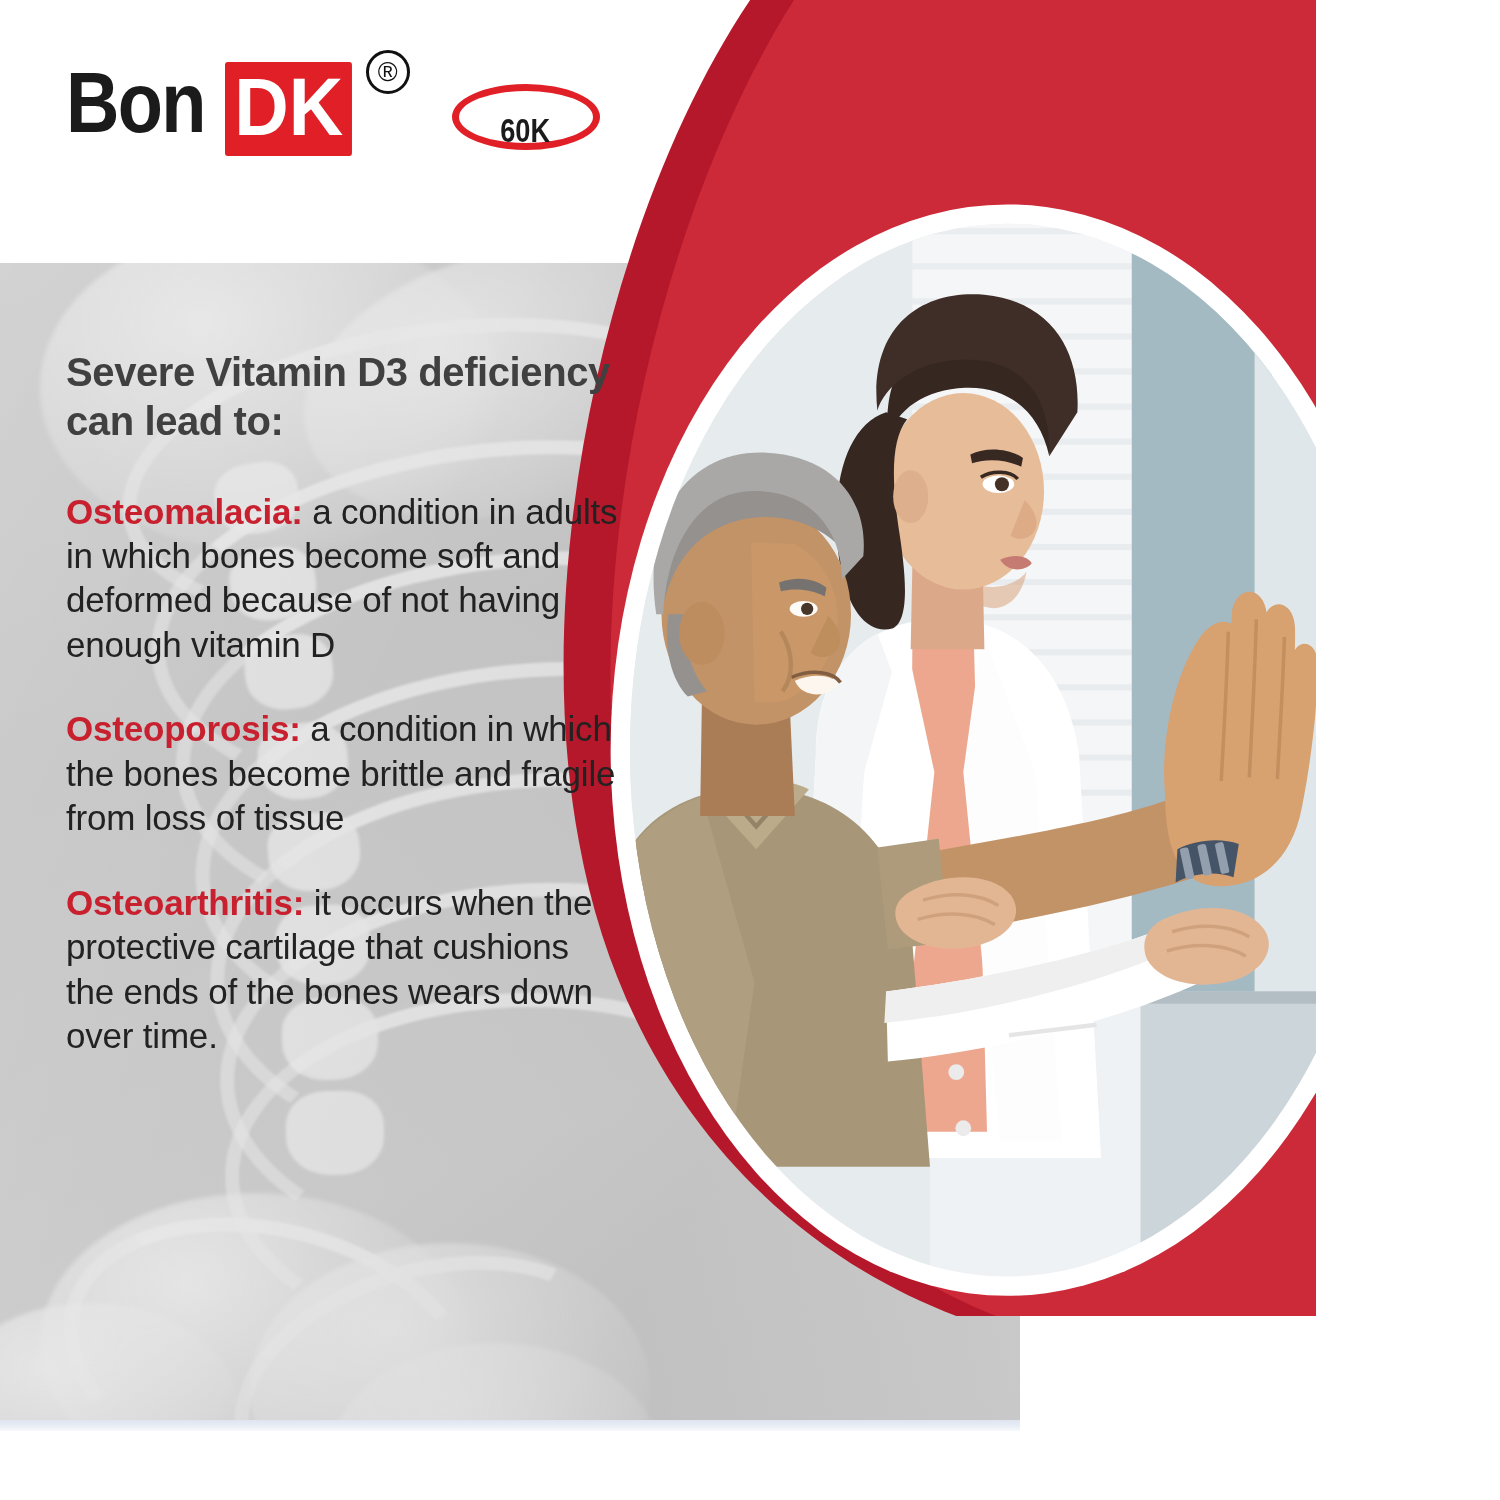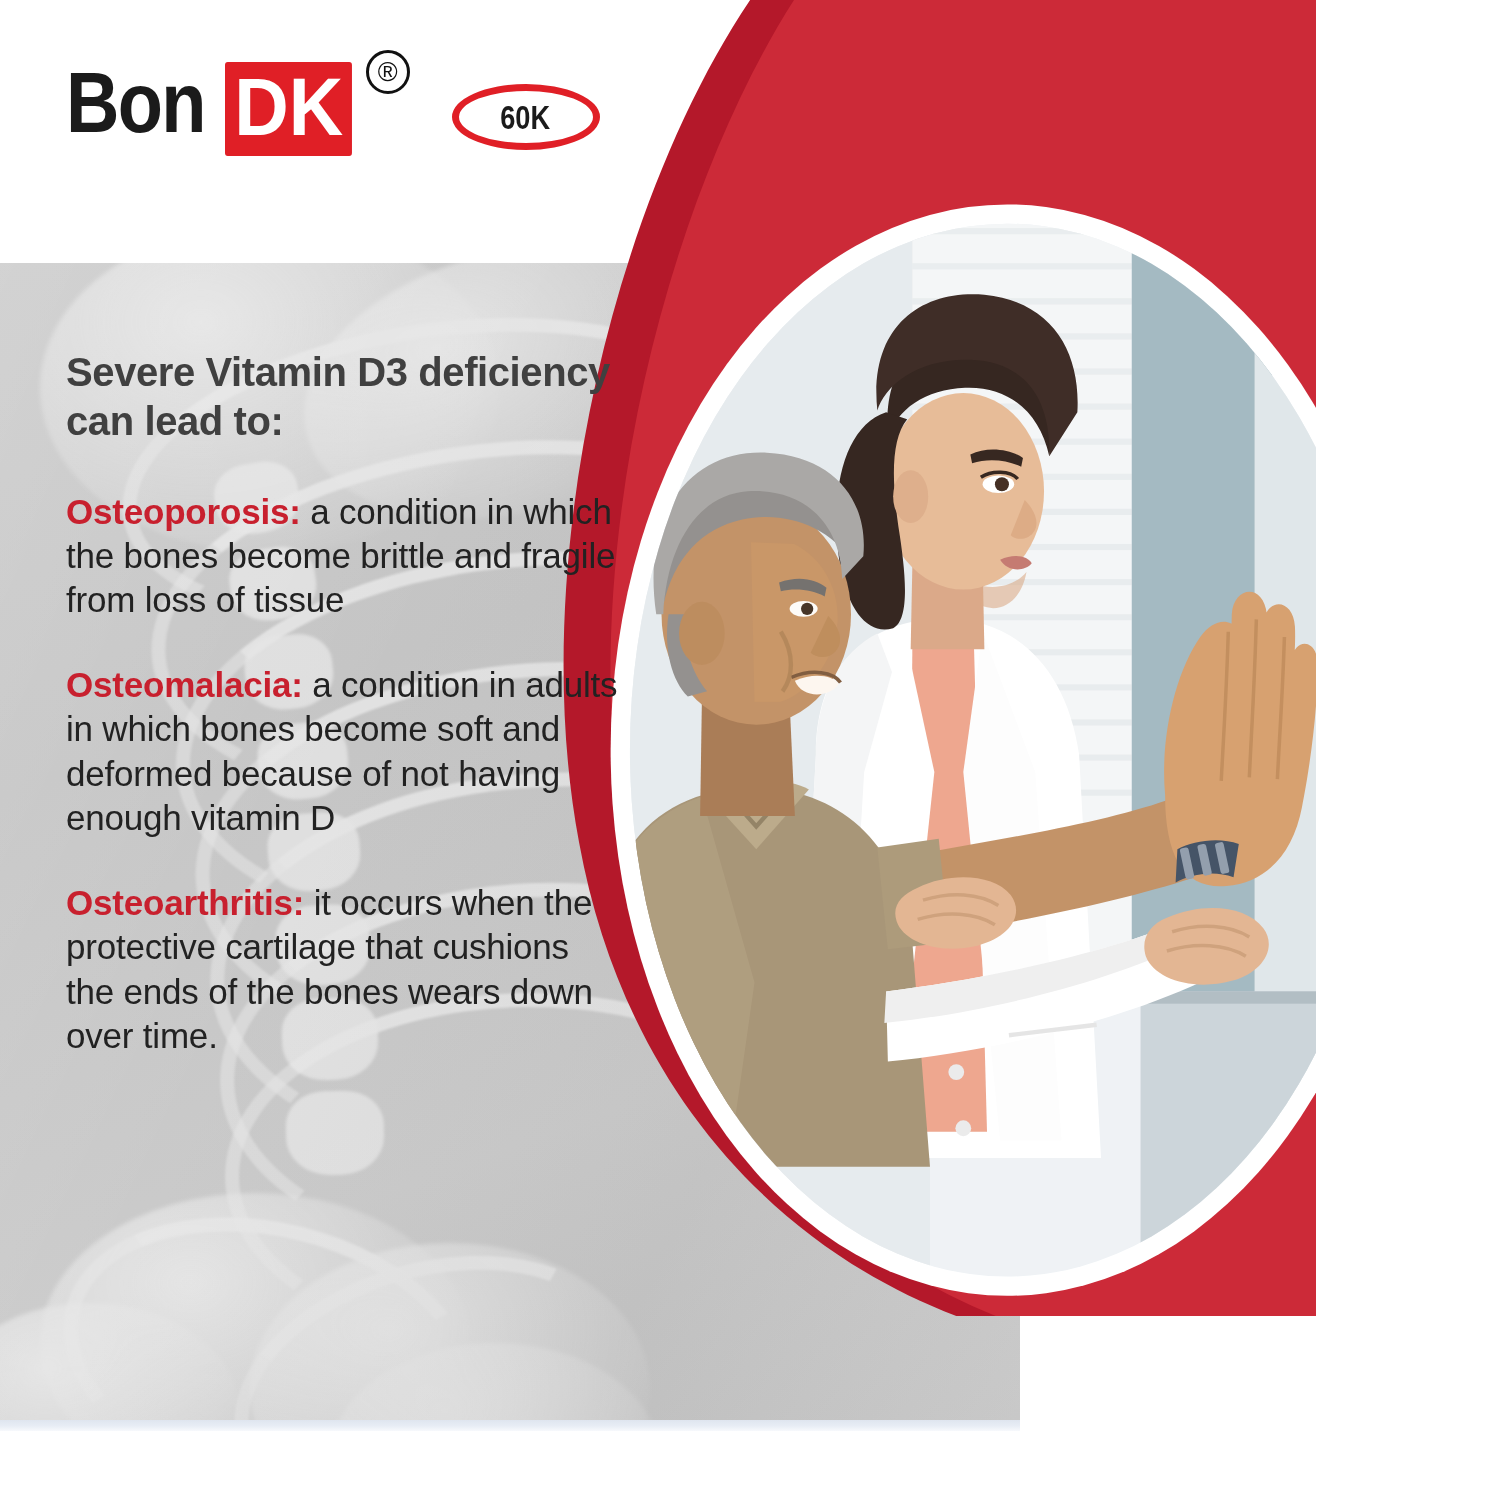--- a/index.html
+++ b/index.html
@@ -97,21 +97,21 @@
     color:#111;
     font-size:27px;
     font-weight:normal;
     line-height:38px;
     text-align:center;
   }
   .logo-badge {
     position:relative;
     margin-left:78px; margin-top:22px;
     width:148px; height:66px;
-    display:flex; align-items:center; justify-content:center;
+    display:flex; align-items:flex-end; justify-content:center;
   }
   .logo-badge-ring {
     position:absolute; inset:0;
     border:7px solid #e01f26;
     border-radius:50%;
   }
   .logo-badge-text {
     position:relative;
     font-weight:bold;
     font-size:34px;
@@ -400,25 +400,25 @@
     <div class="logo-badge">
       <span class="logo-badge-ring"></span>
       <span class="logo-badge-text">60K</span>
     </div>
   </div>
 
   <div class="content">
     <div class="headline">Severe Vitamin D3 deficiency can lead to:</div>
 
     <div class="para">
+      <span class="term">Osteomalacia:</span><span> a condition in adults in which bones become soft and deformed because of not having enough vitamin D</span>
+    </div>
+
+    <div class="para">
       <span class="term">Osteoporosis:</span><span> a condition in which the bones become brittle and fragile from loss of tissue</span>
-    </div>
-
-    <div class="para">
-      <span class="term">Osteomalacia:</span><span> a condition in adults in which bones become soft and deformed because of not having enough vitamin D</span>
     </div>
 
     <div class="para">
       <span class="term">Osteoarthritis:</span><span> it occurs when the protective cartilage that cushions the ends of the bones wears down over time.</span>
     </div>
   </div>
 
 </div>
 
 </body></html>

